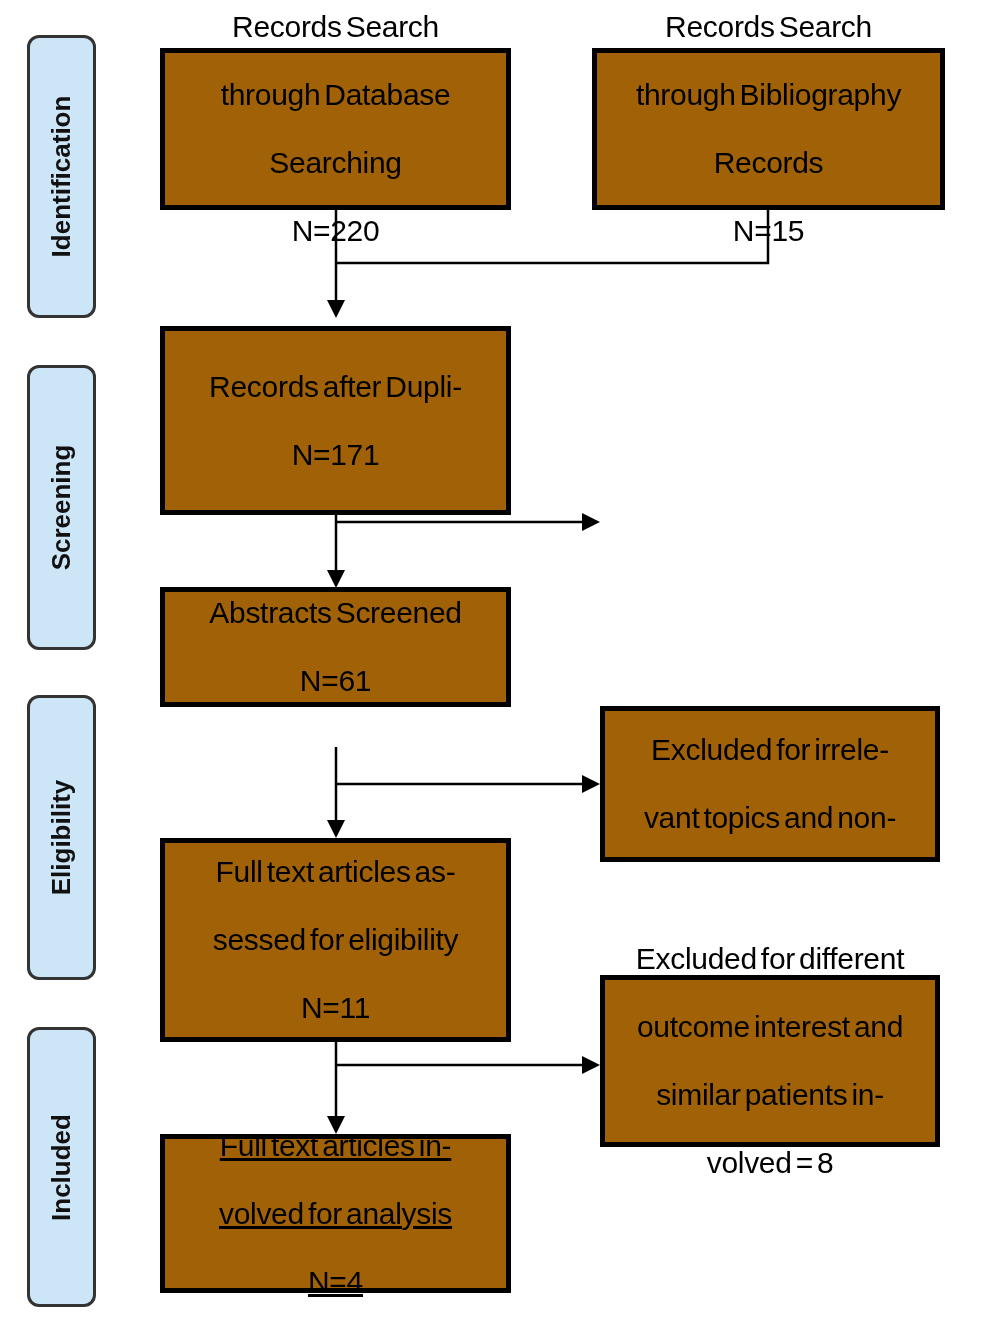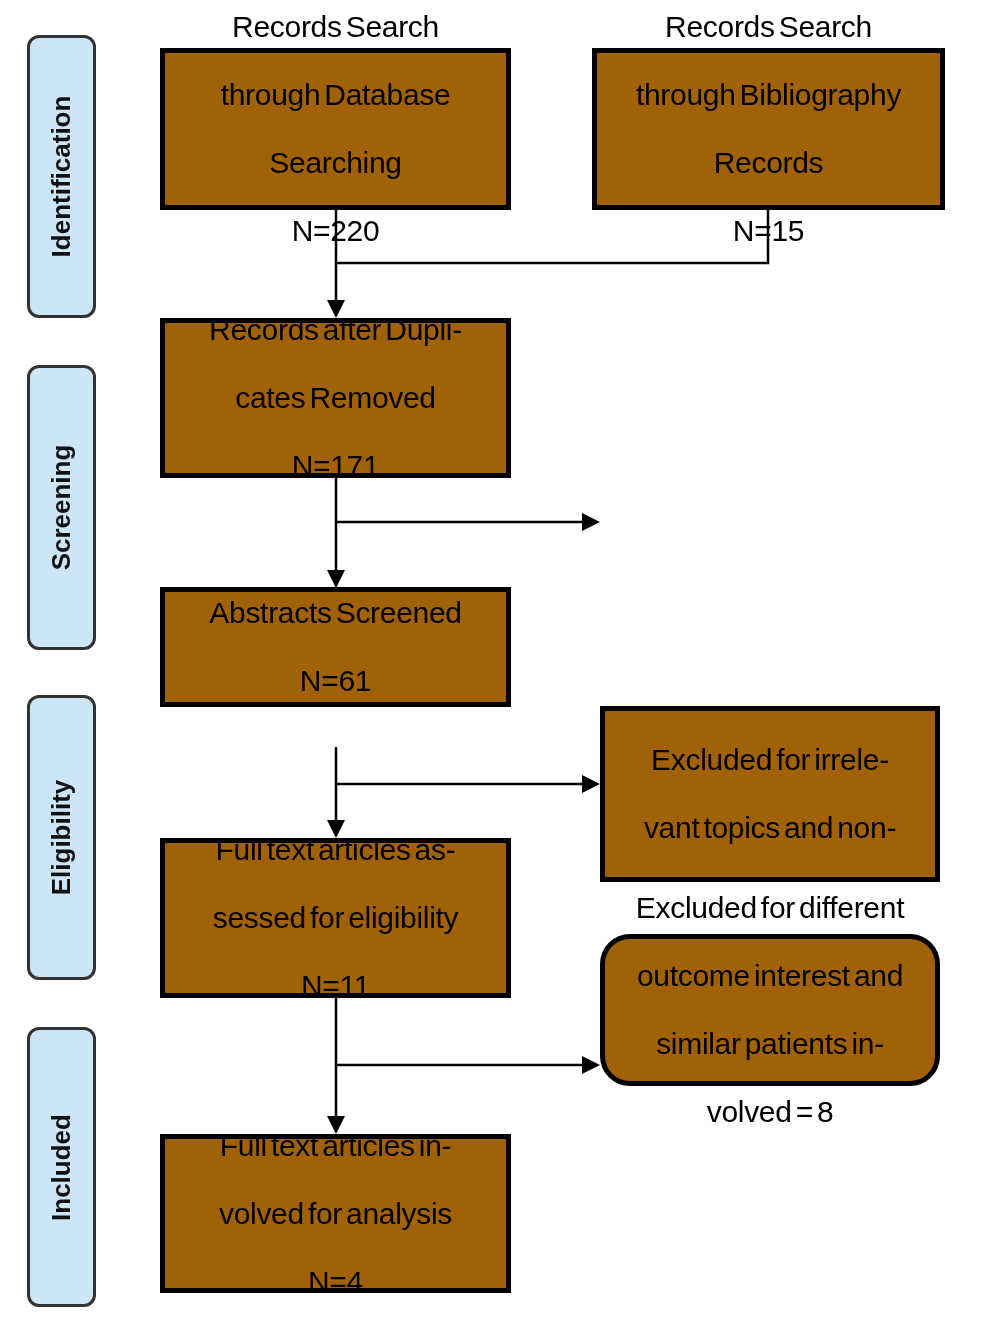--- a/index.html
+++ b/index.html
@@ -92,49 +92,48 @@
       <div>N=220</div>
     </div>
 
   <div class="flow-box" style="left:592px;width:353px;top:48px;height:162px;">
       <div>Records Search</div>
       <div>through Bibliography</div>
       <div>Records</div>
       <div>N=15</div>
     </div>
 
-  <div class="flow-box main-col" style="top:318px;height:160px;">
+  <div class="flow-box main-col" style="top:326px;height:189px;">
       <div>Records after Dupli-</div>
-      <div>cates Removed</div>
       <div>N=171</div>
     </div>
 
   <div class="flow-box main-col" style="top:587px;height:120px;">
       <div>Abstracts Screened</div>
       <div>N=61</div>
     </div>
 
-  <div class="flow-box main-col" style="top:838px;height:160px;">
+  <div class="flow-box main-col" style="top:838px;height:204px;">
       <div>Full text articles as-</div>
       <div>sessed for eligibility</div>
       <div>N=11</div>
     </div>
 
-  <div class="flow-box main-col" style="top:1134px;height:159px;">
+  <div class="flow-box main-col" style="top:1134px;height:159px;text-decoration:underline;">
       <div>Full text articles in-</div>
       <div>volved for analysis</div>
       <div>N=4</div>
     </div>
 
 
-  <div class="flow-box side-col" style="top:706px;height:176px;">
+  <div class="flow-box side-col" style="top:706px;height:156px;">
       <div>Excluded for irrele-</div>
       <div>vant topics and non-</div>
     </div>
 
-  <div class="flow-box side-col" style="top:934px;height:152px;border-radius:30px;">
+  <div class="flow-box side-col" style="top:975px;height:172px;">
       <div>Excluded for different</div>
       <div>outcome interest and</div>
       <div>similar patients in-</div>
       <div>volved = 8</div>
     </div>
 
 </div>
 
 </body></html>

